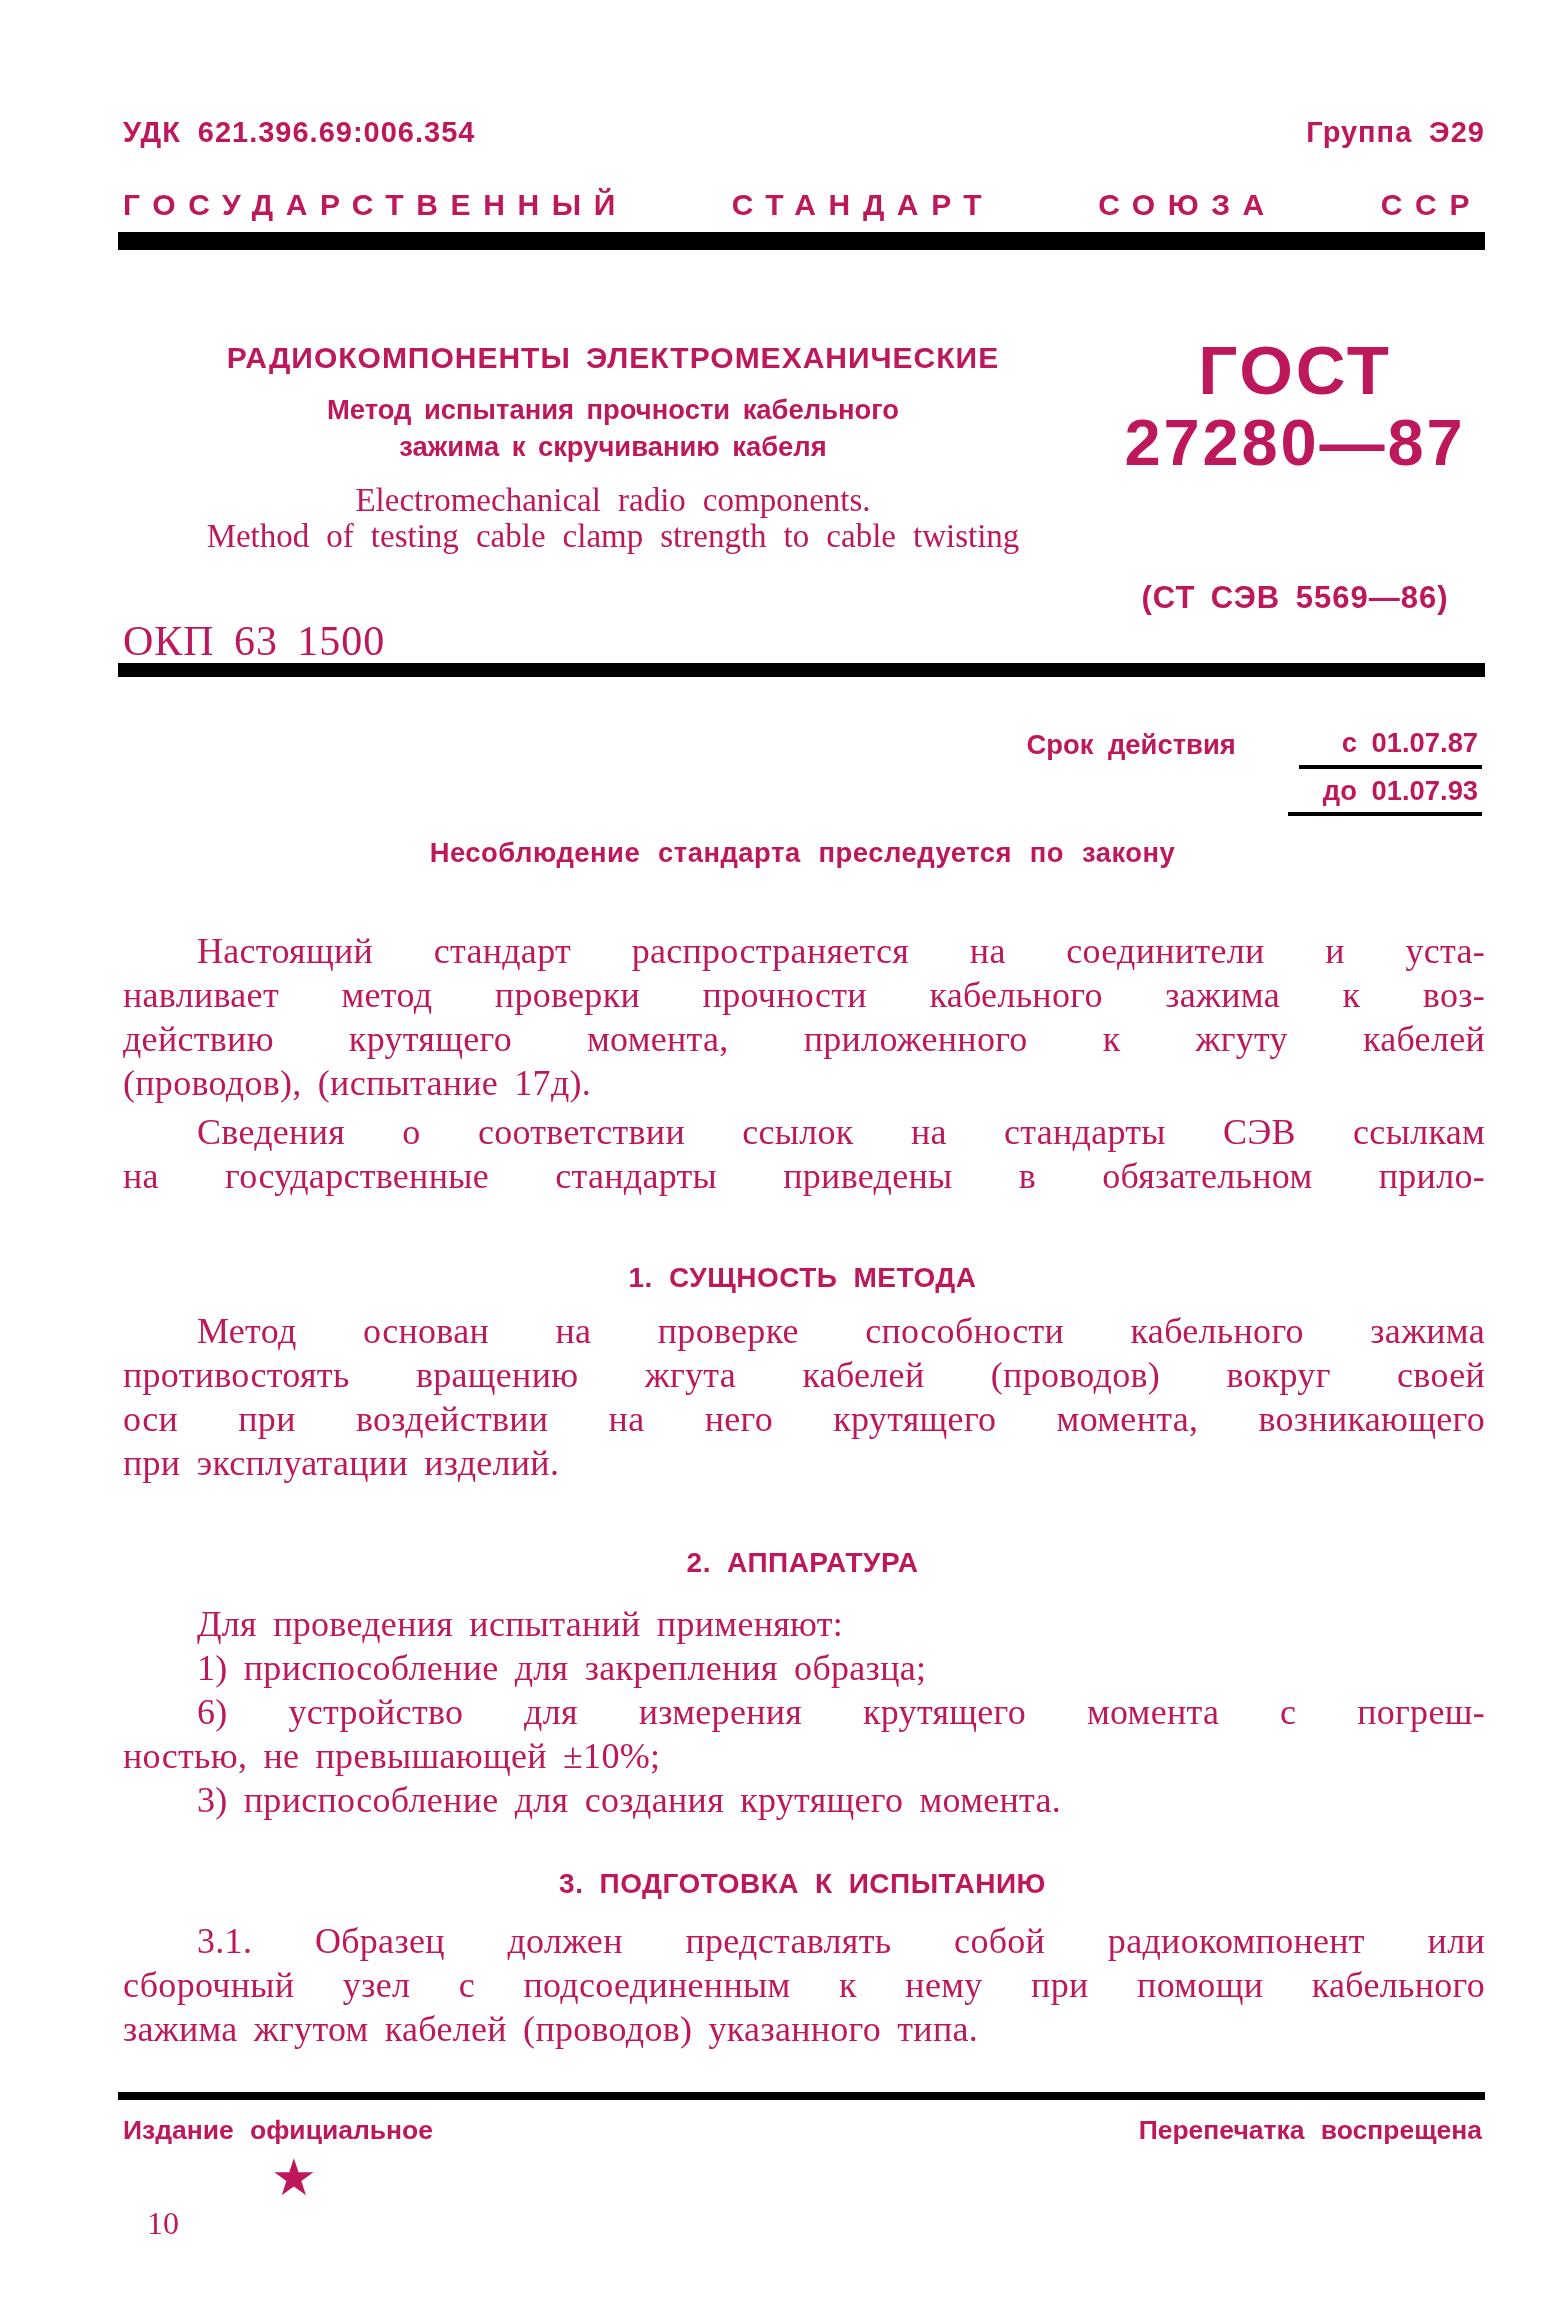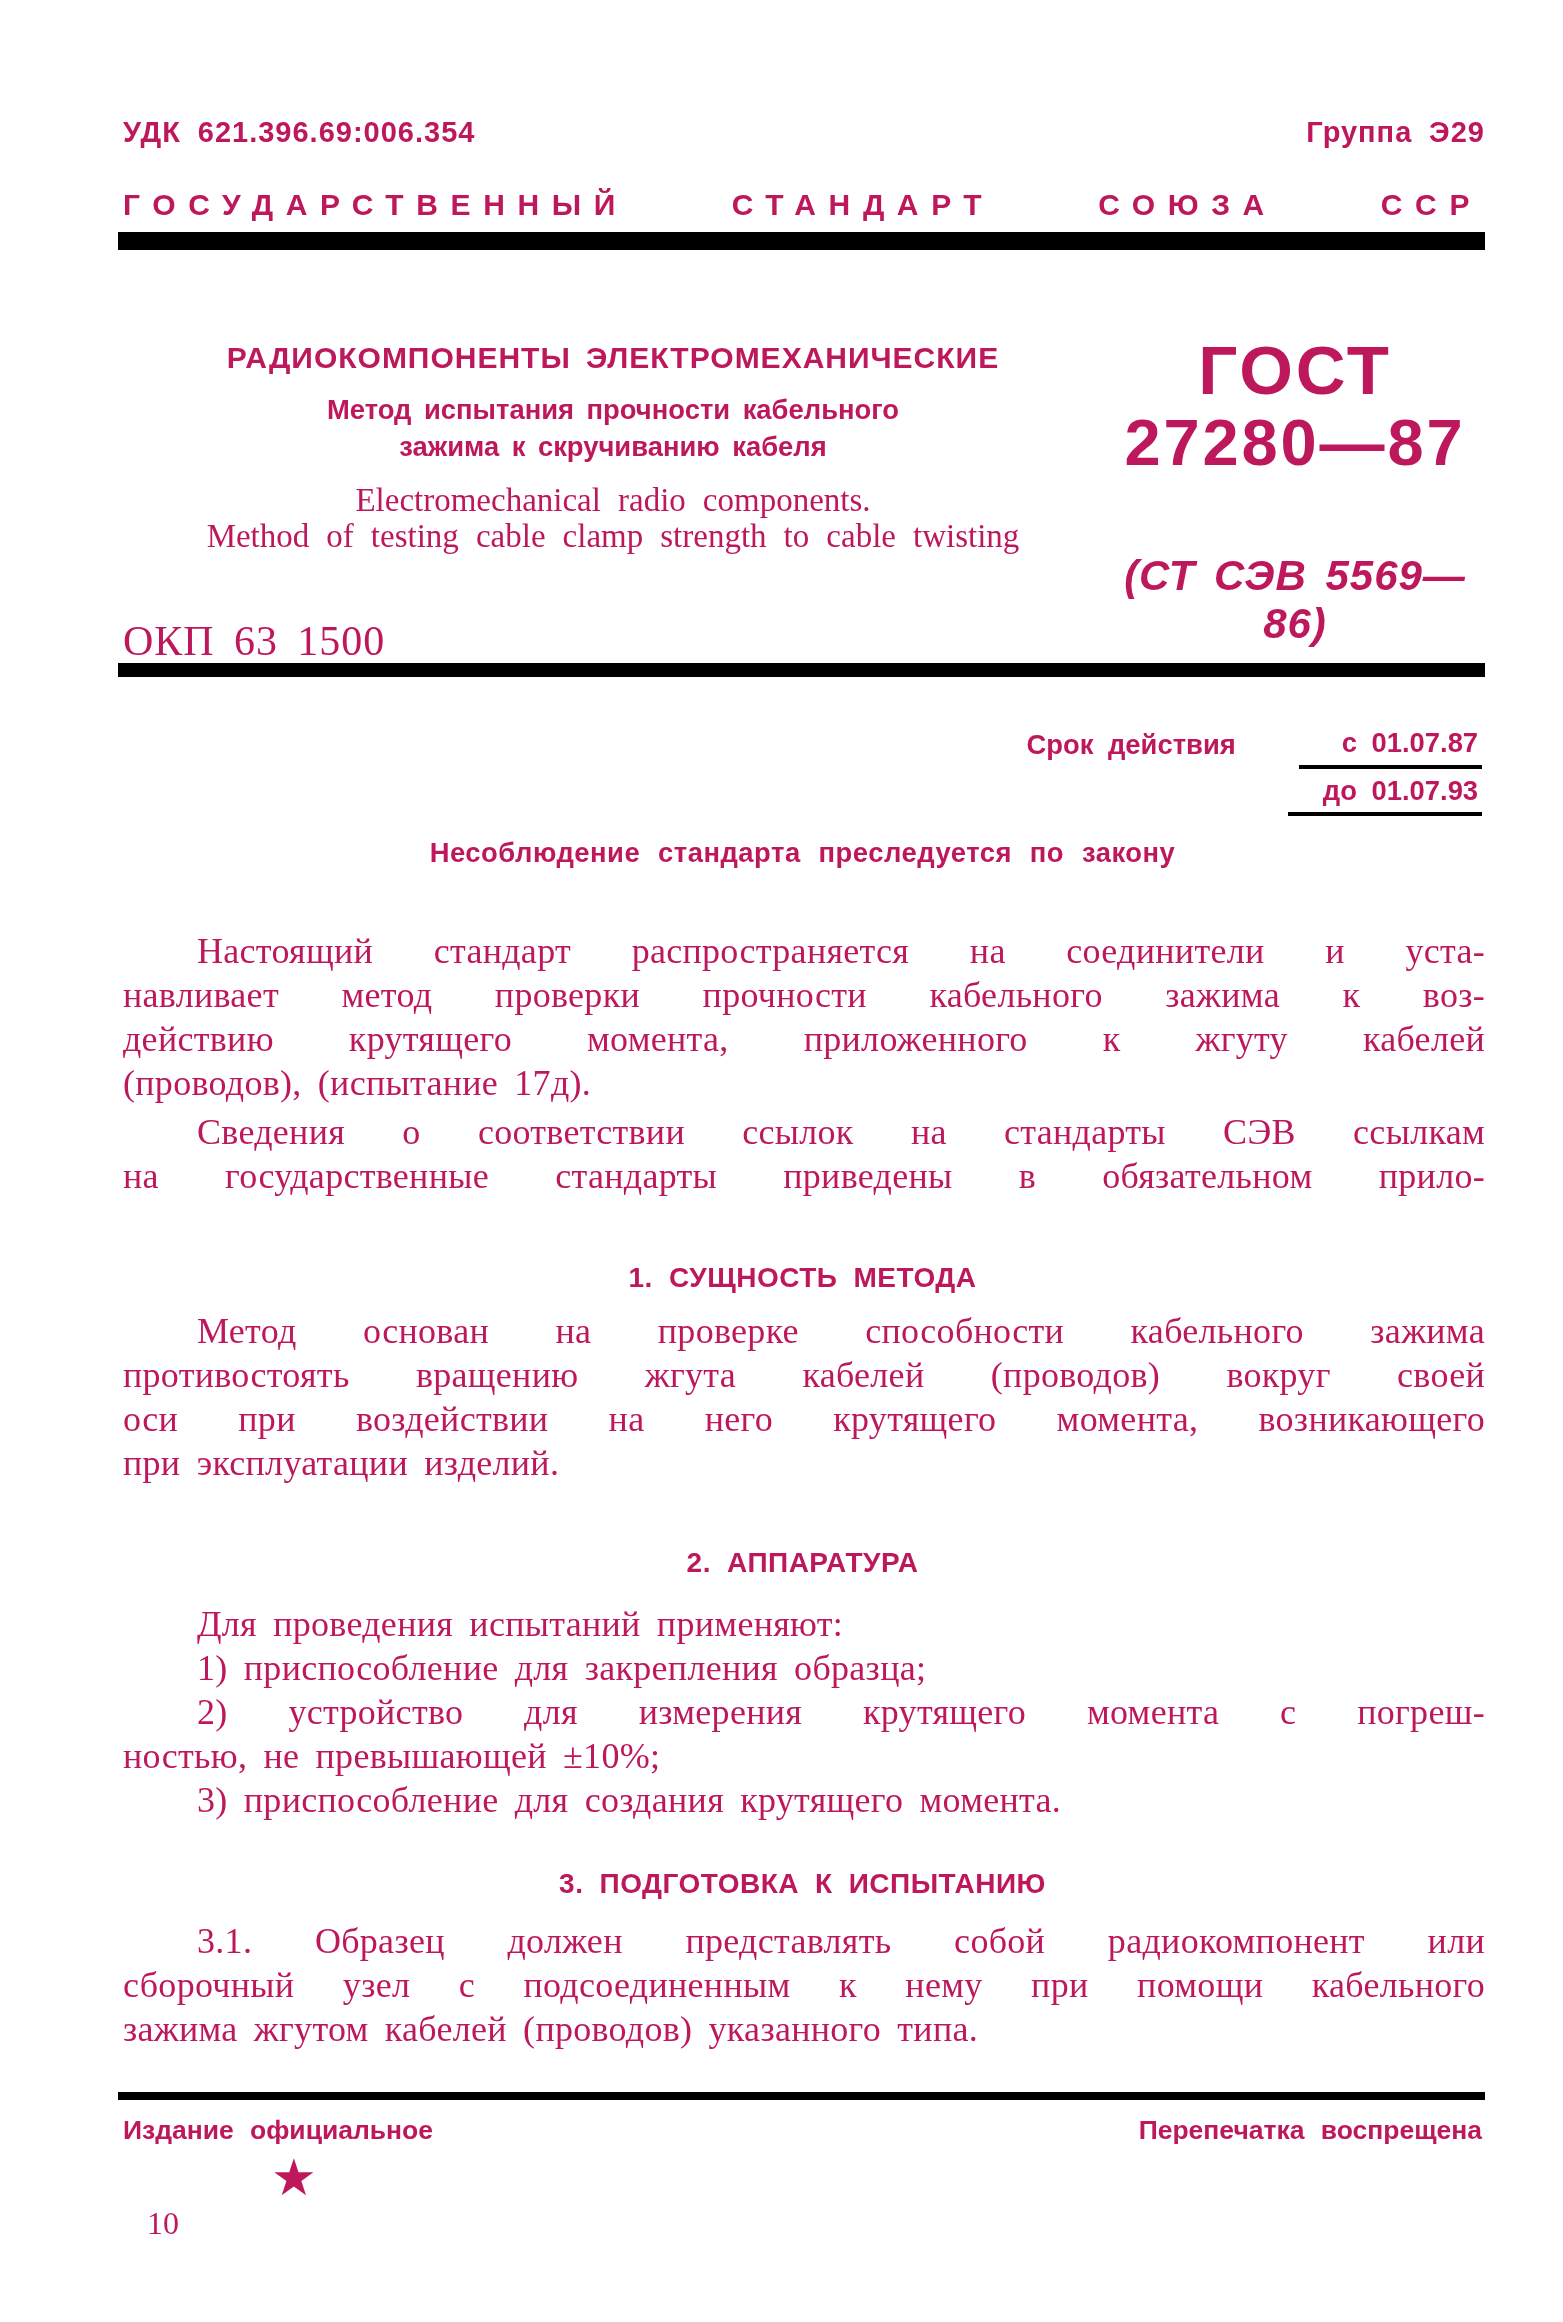--- a/index.html
+++ b/index.html
@@ -44,21 +44,21 @@
   .t-sub { font-size: 27.4px; line-height: 37px; word-spacing: 4.9px; }
   .t-en1 { font-size: 33px; margin-top: 17.6px; line-height: 36px; word-spacing: 8.8px; }
   .t-en2 { font-size: 33px; line-height: 36px; word-spacing: 8.8px; white-space: nowrap; }
 
   .gost-block {
     position: absolute; left: 1108px; top: 335px; width: 374px;
     text-align: center;
   }
   .gost-label  { font-size: 69px; line-height: 71px; letter-spacing: 2.9px; }
   .gost-number { font-size: 65px; line-height: 73px; letter-spacing: 2.9px; }
-  .st-sev      { font-size: 42px; margin-top: 73px; letter-spacing: 1px; word-spacing: 5.9px; font-style: italic; }
+  .st-sev      { font-size: 31px; margin-top: 101px; letter-spacing: 1px; word-spacing: 5.9px; }
 
   .okp { position: absolute; left: 123px; top: 617px; font-size: 42px; letter-spacing: 1px; word-spacing: 7.8px; }
 
   
   .validity {
     position: absolute; right: 81px; top: 727px;
     display: flex; flex-direction: column; align-items: flex-end;
     font-size: 27.4px; word-spacing: 6.9px; margin-left: 44px;
   }
   .validity .row1 { display: flex; align-items: flex-start; }
@@ -171,21 +171,21 @@
     <div class="ind jl">Метод основан на проверке способности кабельного зажима</div>
     <div class="jl">противостоять вращению жгута кабелей (проводов) вокруг своей</div>
     <div class="jl">оси при воздействии на него крутящего момента, возникающего</div>
     <div>при эксплуатации изделий.</div>
   </div>
 
   <div class="sec-heading sans h-s2">2. АППАРАТУРА</div>
   <div class="para serif p-s2">
     <div class="ind">Для проведения испытаний применяют:</div>
     <div class="ind">1) приспособление для закрепления образца;</div>
-    <div class="ind jl">2) устройство для измерения крутящего момента с погреш-</div>
+    <div class="ind jl">6) устройство для измерения крутящего момента с погреш-</div>
     <div>ностью, не превышающей ±10%;</div>
     <div class="ind">3) приспособление для создания крутящего момента.</div>
   </div>
 
   <div class="sec-heading sans h-s3">3. ПОДГОТОВКА К ИСПЫТАНИЮ</div>
   <div class="para serif p-s3">
     <div class="ind jl">3.1. Образец должен представлять собой радиокомпонент или</div>
     <div class="jl">сборочный узел с подсоединенным к нему при помощи кабельного</div>
     <div>зажима жгутом кабелей (проводов) указанного типа.</div>
   </div>

